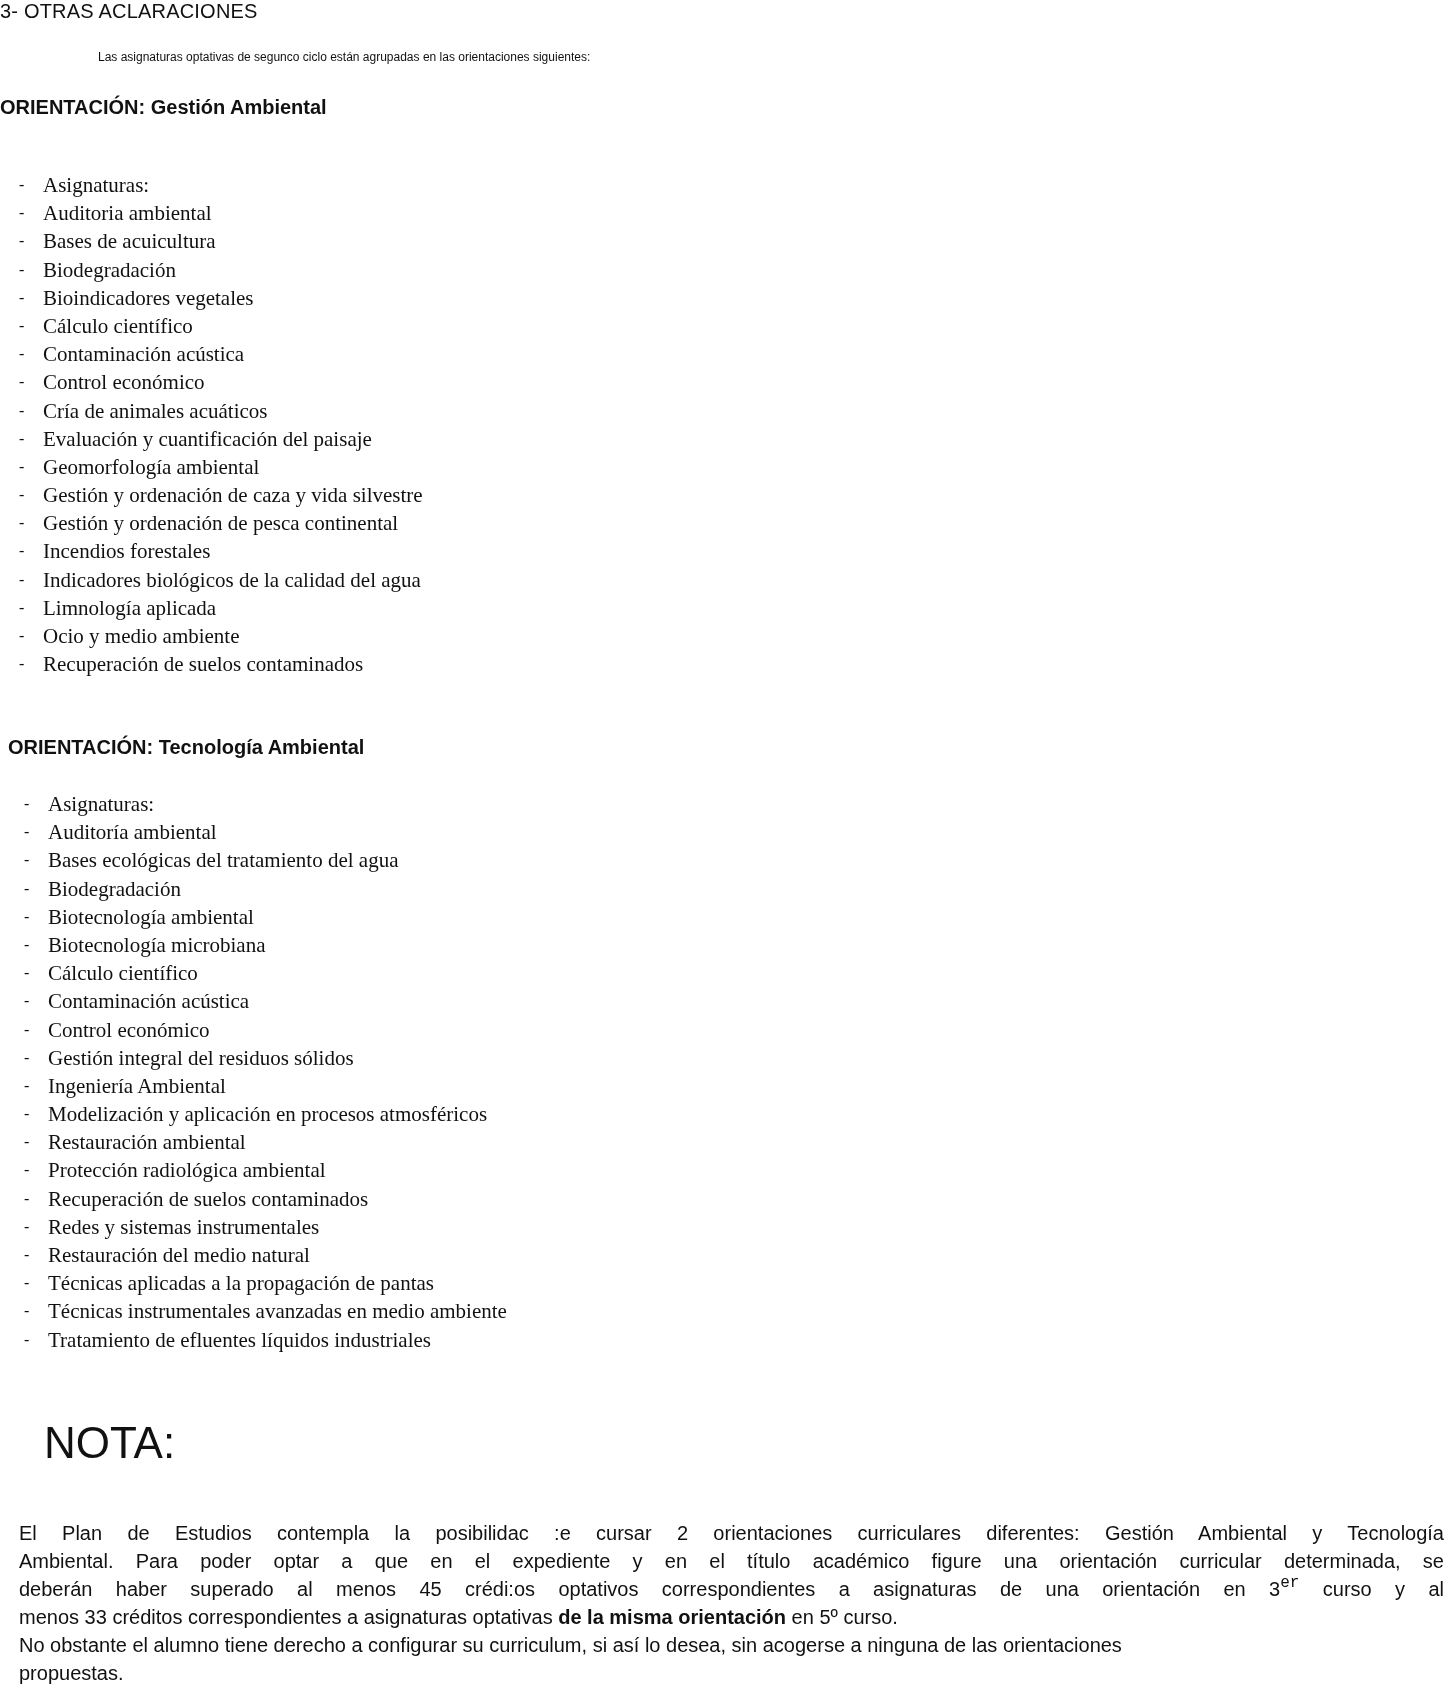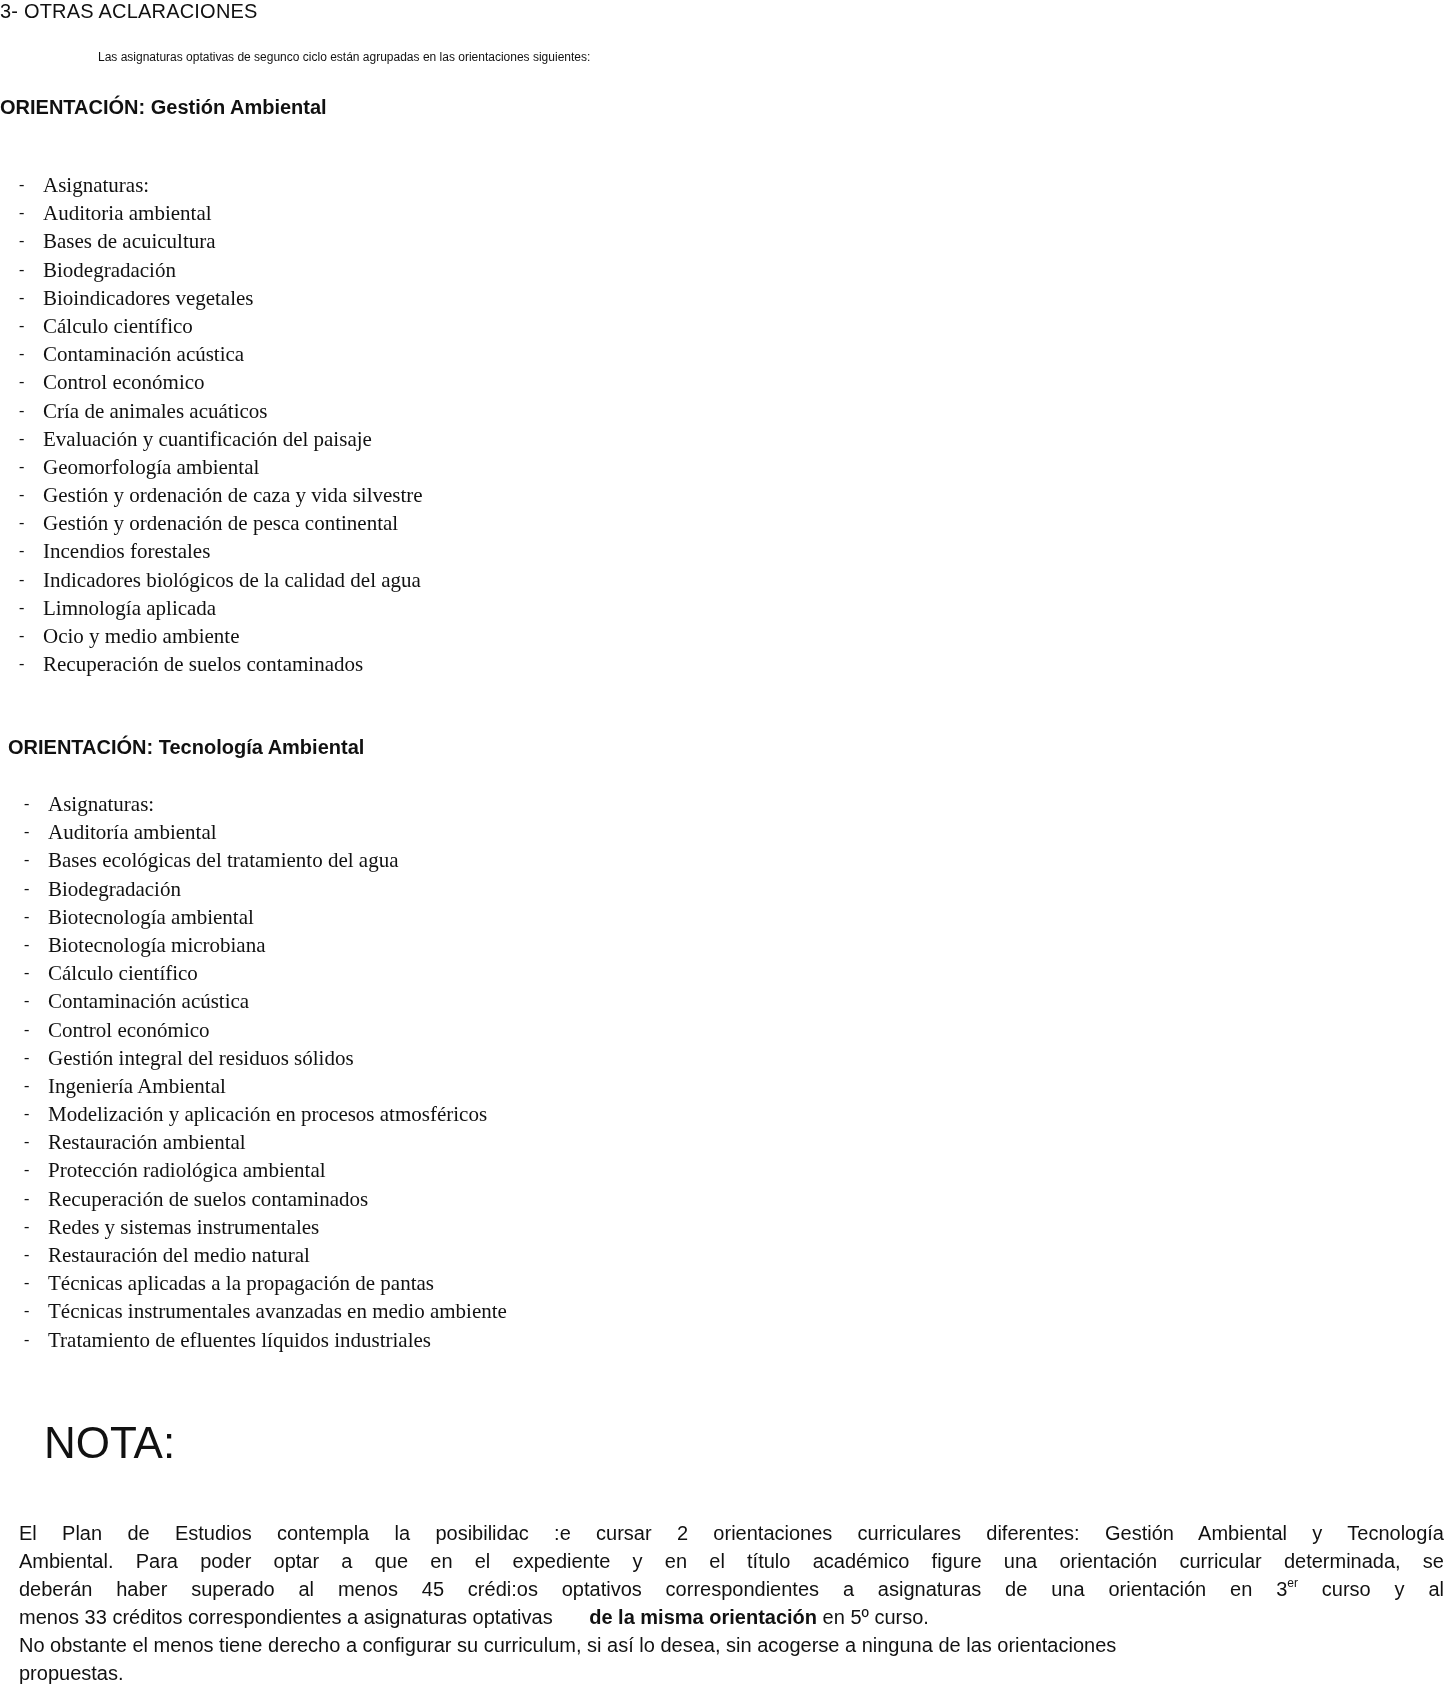--- a/index.html
+++ b/index.html
@@ -68,22 +68,22 @@
     width: 1425px;
     font-size: 20px;
     line-height: 28px;
     text-align: justify;
   }
   .nota-body p { margin: 0; }
   .nota-body .justify-line {
     text-align-last: justify;
     white-space: nowrap;
   }
-  .nota-body b { font-weight: bold; margin-left: 31px; }
-  .nota-body sup { font-size: 12px; vertical-align: 9px; line-height: 0; }
+  .nota-body b { font-weight: bold; }
+  .nota-body sup { font-size: 16px; vertical-align: 9px; line-height: 0; font-family: Liberation Mono, monospace; }
 </style>
 </head>
 <body>
 
 <div class="abs section-heading">3- OTRAS ACLARACIONES</div>
 <div class="abs intro">Las asignaturas optativas de segunco ciclo están agrupadas en las orientaciones siguientes:</div>
 
 <div class="abs orientation-title orient-1">ORIENTACIÓN: Gestión Ambiental</div>
 <ul class="subject-list list-1">
     <li><span class="dash">-</span><span>Asignaturas:</span></li>
@@ -130,15 +130,15 @@
     <li><span class="dash">-</span><span>Tratamiento de efluentes líquidos industriales</span></li>
   </ul>
 
 <div class="abs nota-title">NOTA:</div>
 
 <div class="nota-body">
   <p class="justify-line">El Plan de Estudios contempla la posibilidac :e cursar 2 orientaciones curriculares diferentes: Gestión Ambiental y Tecnología</p>
   <p class="justify-line">Ambiental. Para poder optar a que en el expediente y en el título académico figure una orientación curricular determinada, se</p>
   <p class="justify-line"><span>deberán haber superado al menos 45 crédi:os optativos correspondientes a asignaturas de una orientación en 3</span><sup>er</sup><span> curso y al</span></p>
   <p><span>menos 33 créditos correspondientes a asignaturas optativas </span><b>de la misma orientación</b><span> en 5º curso.</span></p>
-  <p>No obstante el menos tiene derecho a configurar su curriculum, si así lo desea, sin acogerse a ninguna de las orientaciones</p>
+  <p>No obstante el alumno tiene derecho a configurar su curriculum, si así lo desea, sin acogerse a ninguna de las orientaciones</p>
   <p>propuestas.</p>
 </div>
 
 </body></html>

